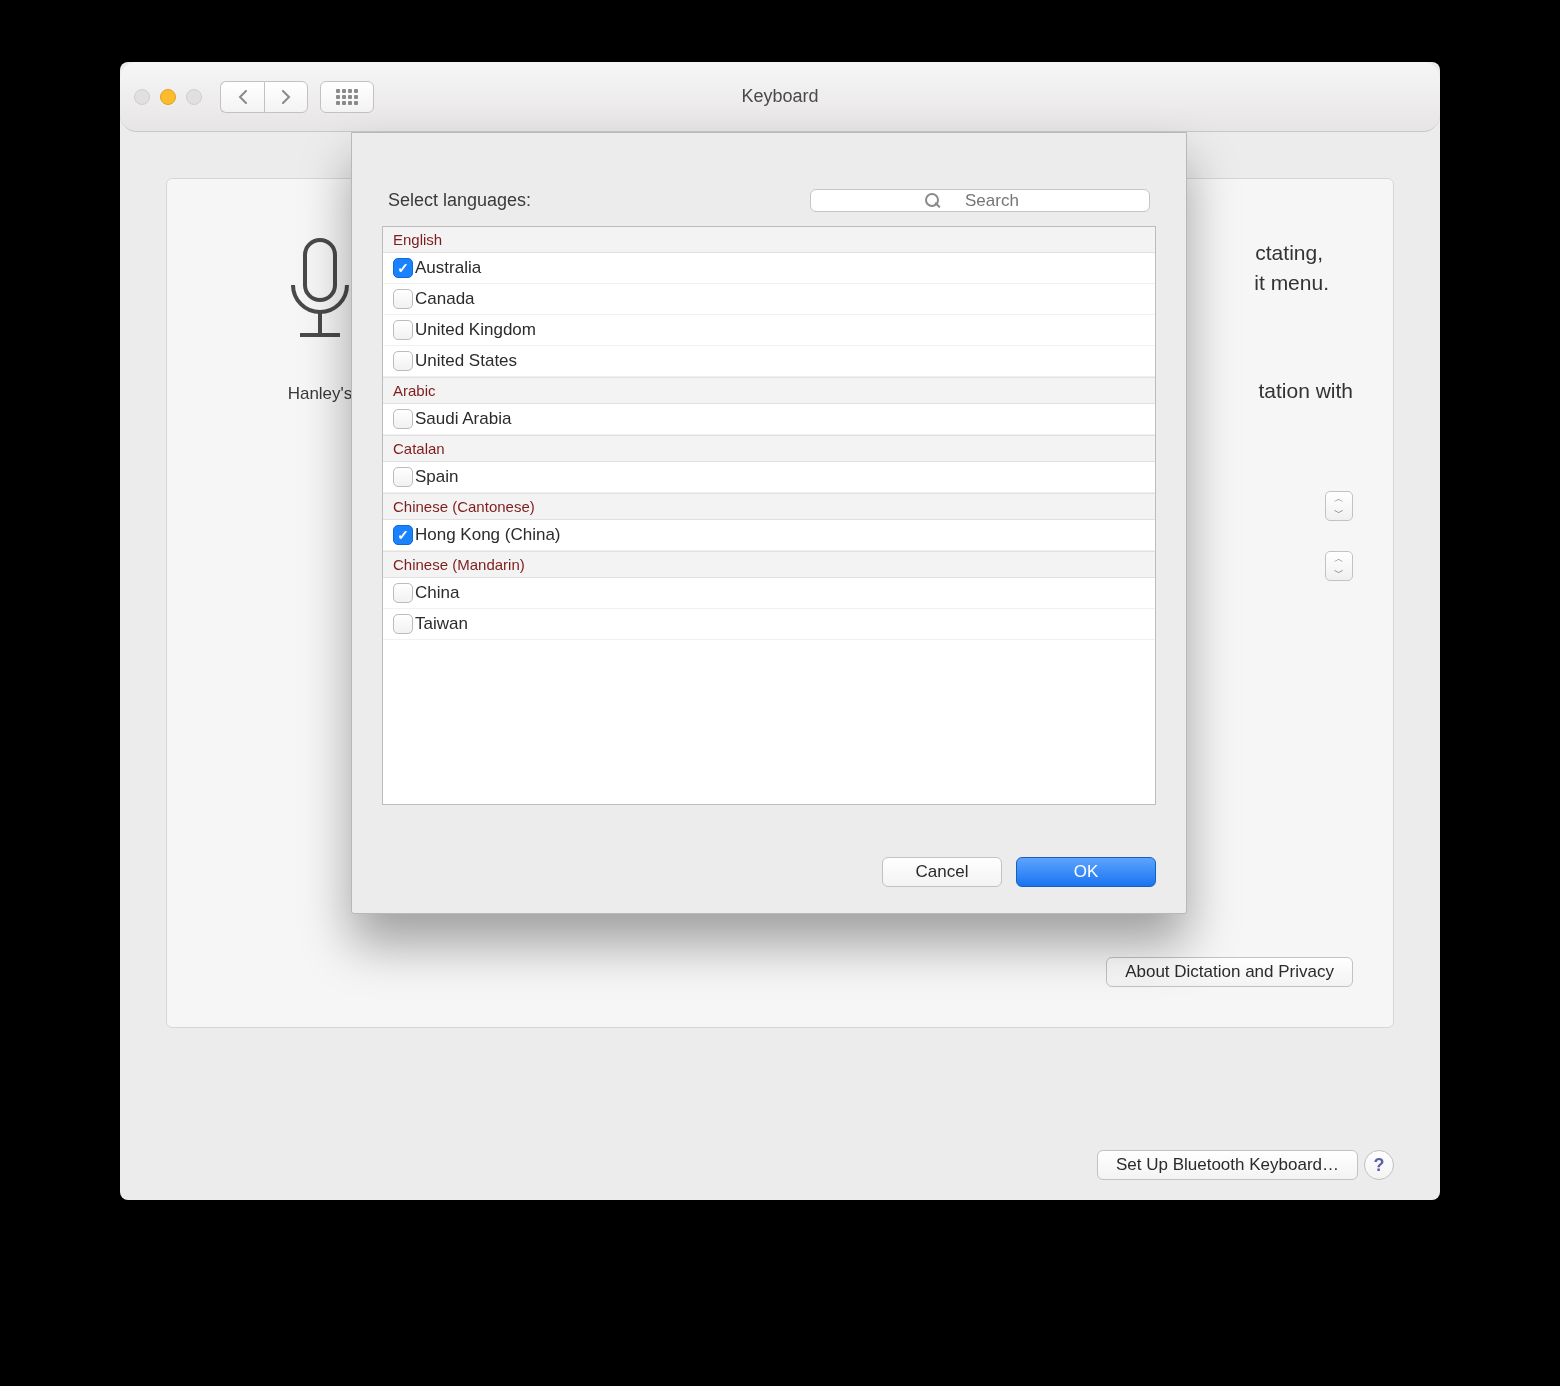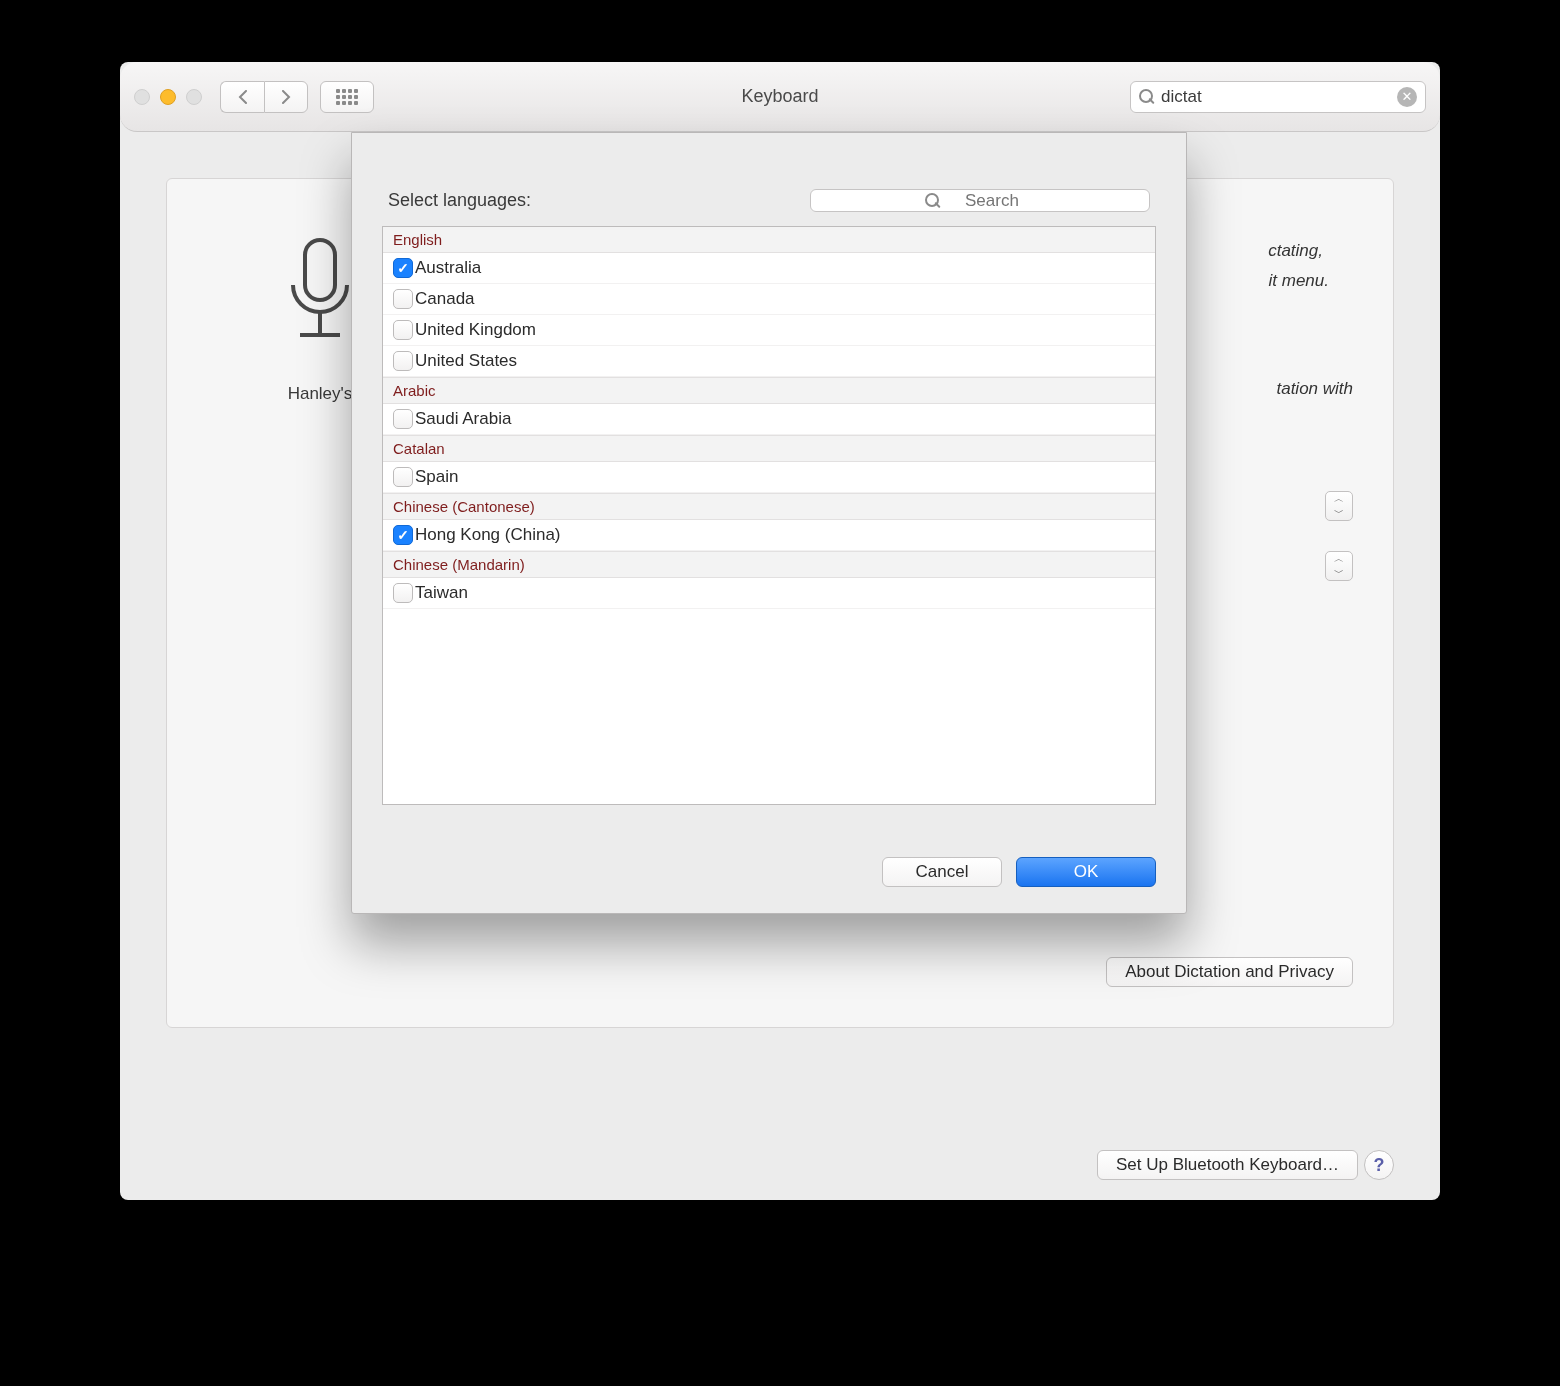--- a/index.html
+++ b/index.html
@@ -82,21 +82,21 @@
   .panel {
     border: 1px solid #d7d5d5; border-radius: 6px;
     background: #f6f6f6;
     min-height: 850px;
     position: relative;
     padding: 40px;
   }
   .mic-block { position:absolute; left: 108px; top: 56px; text-align:center; }
   .mic-svg { width: 90px; height: 130px; }
   .mic-label { margin-top: 14px; color: #3a3a3a; font-size: 17px; }
-  .bg-text { position:absolute; color:#333; font-size:17px;font-style:italic; }
+  .bg-text { position:absolute; color:#333; font-size:21px; }
   .bg1 { right: 70px; top: 62px; }
   .bg2 { right: 64px; top: 92px; }
   .bg3 { right: 40px; top: 200px; }
   .stepper {
     position:absolute; right: 40px; width: 28px; height: 30px;
     border: 1px solid #c3c1c1; border-radius: 5px; background: linear-gradient(#ffffff,#f1f0f0);
     display:flex; flex-direction:column; align-items:center; justify-content:center;
     color:#5a5a5a; font-size:10px; line-height:10px;
   }
   .stepper div { height: 50%; display:flex;align-items:center;justify-content:center;}
@@ -198,25 +198,20 @@
           <span></span>
           <span></span>
           <span></span>
         <span></span>
           <span></span>
           <span></span>
           <span></span>
       </div>
     </div>
     <div class="title">Keyboard</div>
-    <div class="search-wrap">
-      <span class="mag"></span>
-      <input value="dictat" style="">
-      <span class="clear-x">✕</span>
-    </div>
   </div>
 
   <div class="content-area">
     <div class="panel">
       <div class="mic-block">
         <svg class="mic-svg" viewBox="0 0 90 130">
           <rect x="30" y="5" width="30" height="60" rx="15" fill="none" stroke="#4a4a4a" stroke-width="4"></rect>
           <path d="M18 50 a27 27 0 0 0 54 0" fill="none" stroke="#4a4a4a" stroke-width="4"></path>
           <line x1="45" y1="77" x2="45" y2="100" stroke="#4a4a4a" stroke-width="4"></line>
           <line x1="25" y1="100" x2="65" y2="100" stroke="#4a4a4a" stroke-width="4"></line>
@@ -280,20 +275,24 @@
           <div class="row-label">Spain</div>
         </div>
         <div class="group-h">Chinese (Cantonese)</div>
         <div class="row">
           <div class="chk checked"></div>
           <div class="row-label">Hong Kong (China)</div>
         </div>
         <div class="group-h">Chinese (Mandarin)</div>
         <div class="row">
           <div class="chk"></div>
+          <div class="row-label">China</div>
+        </div>
+        <div class="row">
+          <div class="chk"></div>
           <div class="row-label">Taiwan</div>
         </div>
       </div>
     <div class="sheet-actions">
       <button class="btn btn-default">Cancel</button>
       <button class="btn btn-primary">OK</button>
     </div>
   </div>
 </div>
 

